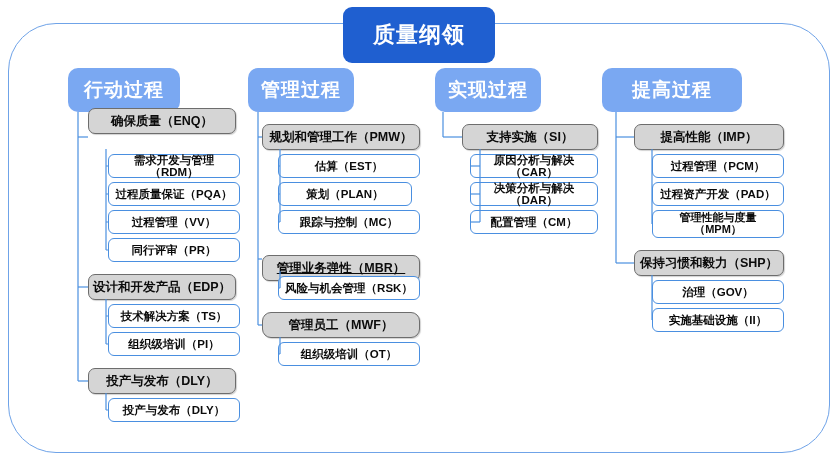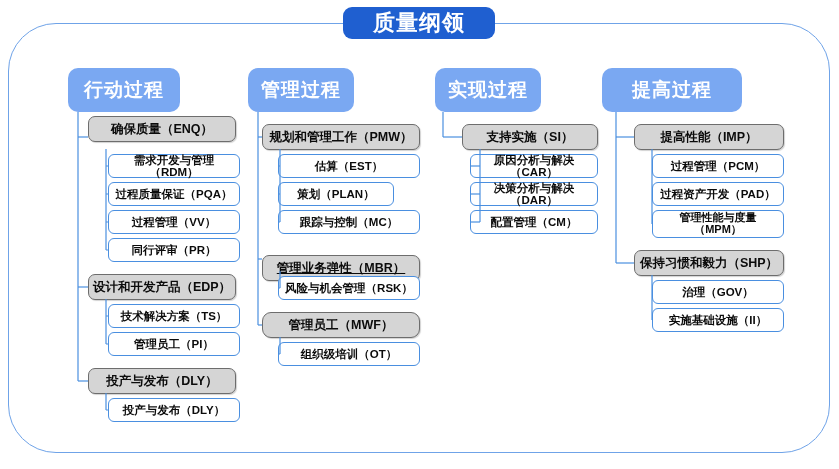--- a/index.html
+++ b/index.html
@@ -21,21 +21,21 @@
     width: 822px; height: 430px;
     border: 1.4px solid #6fa3e8;
     border-radius: 48px;
     background: transparent;
   }
 
   
   #root-title {
     position: absolute;
     left: 343px; top: 7px;
-    width: 152px; height: 32px;
+    width: 152px; height: 56px;
     background: #1f5fd0;
     border-radius: 9px;
     display: flex; align-items: center; justify-content: center;
     color: #ffffff;
     font-size: 22px;
     font-weight: bold;
     letter-spacing: 1px;
     z-index: 5;
   }
 
@@ -138,34 +138,34 @@
     <line x1="652" y1="292" x2="652" y2="292" stroke="#4a8fe0" stroke-width="1.2"></line>
     <line x1="652" y1="320" x2="652" y2="320" stroke="#4a8fe0" stroke-width="1.2"></line>
     <line x1="652" y1="275" x2="652" y2="320" stroke="#4a8fe0" stroke-width="1.2"></line>
     <line x1="616" y1="112" x2="616" y2="263" stroke="#4a8fe0" stroke-width="1.2"></line>
   </svg>
 
 <div id="root-title">质量纲领</div>
 
 <div id="columns-host">
     <div class="col-header" style="left: 68px; top: 68px; width: 112px;">行动过程</div>
-    <div class="group-box" style="left: 88px; top: 116px; width: 148px;">确保质量（ENQ）</div>
+    <div class="group-box" style="left: 88px; top: 108px; width: 148px;">确保质量（ENQ）</div>
     <div class="leaf-box" style="left: 108px; top: 154px; width: 132px; height: 24px;">需求开发与管理（RDM）</div>
     <div class="leaf-box" style="left: 108px; top: 182px; width: 132px; height: 24px;">过程质量保证（PQA）</div>
     <div class="leaf-box" style="left: 108px; top: 210px; width: 132px; height: 24px;">过程管理（VV）</div>
     <div class="leaf-box" style="left: 108px; top: 238px; width: 132px; height: 24px;">同行评审（PR）</div>
     <div class="group-box" style="left: 88px; top: 274px; width: 148px;">设计和开发产品（EDP）</div>
     <div class="leaf-box" style="left: 108px; top: 304px; width: 132px; height: 24px;">技术解决方案（TS）</div>
-    <div class="leaf-box" style="left: 108px; top: 332px; width: 132px; height: 24px;">管理员工（PI）</div>
+    <div class="leaf-box" style="left: 108px; top: 332px; width: 132px; height: 24px;">组织级培训（PI）</div>
     <div class="group-box" style="left: 88px; top: 368px; width: 148px;">投产与发布（DLY）</div>
     <div class="leaf-box" style="left: 108px; top: 398px; width: 132px; height: 24px;">投产与发布（DLY）</div>
     <div class="col-header" style="left: 248px; top: 68px; width: 106px;">管理过程</div>
     <div class="group-box" style="left: 262px; top: 124px; width: 158px;">规划和管理工作（PMW）</div>
     <div class="leaf-box" style="left: 278px; top: 154px; width: 142px; height: 24px;">估算（EST）</div>
-    <div class="leaf-box" style="left: 278px; top: 182px; width: 116px; height: 24px;">策划（PLAN）</div>
+    <div class="leaf-box" style="left: 278px; top: 182px; width: 134px; height: 24px;">策划（PLAN）</div>
     <div class="leaf-box" style="left: 278px; top: 210px; width: 142px; height: 24px;">跟踪与控制（MC）</div>
     <div class="group-box" style="left: 262px; top: 255px; width: 158px; text-decoration: underline;">管理业务弹性（MBR）</div>
     <div class="leaf-box" style="left: 278px; top: 276px; width: 142px; height: 24px;">风险与机会管理（RSK）</div>
     <div class="group-box" style="left: 262px; top: 312px; width: 158px; border-radius: 9px;">管理员工（MWF）</div>
     <div class="leaf-box" style="left: 278px; top: 342px; width: 142px; height: 24px;">组织级培训（OT）</div>
     <div class="col-header" style="left: 435px; top: 68px; width: 106px;">实现过程</div>
     <div class="group-box" style="left: 462px; top: 124px; width: 136px;">支持实施（SI）</div>
     <div class="leaf-box" style="left: 470px; top: 154px; width: 128px; height: 24px;">原因分析与解决（CAR）</div>
     <div class="leaf-box" style="left: 470px; top: 182px; width: 128px; height: 24px;">决策分析与解决（DAR）</div>
     <div class="leaf-box" style="left: 470px; top: 210px; width: 128px; height: 24px;">配置管理（CM）</div>

